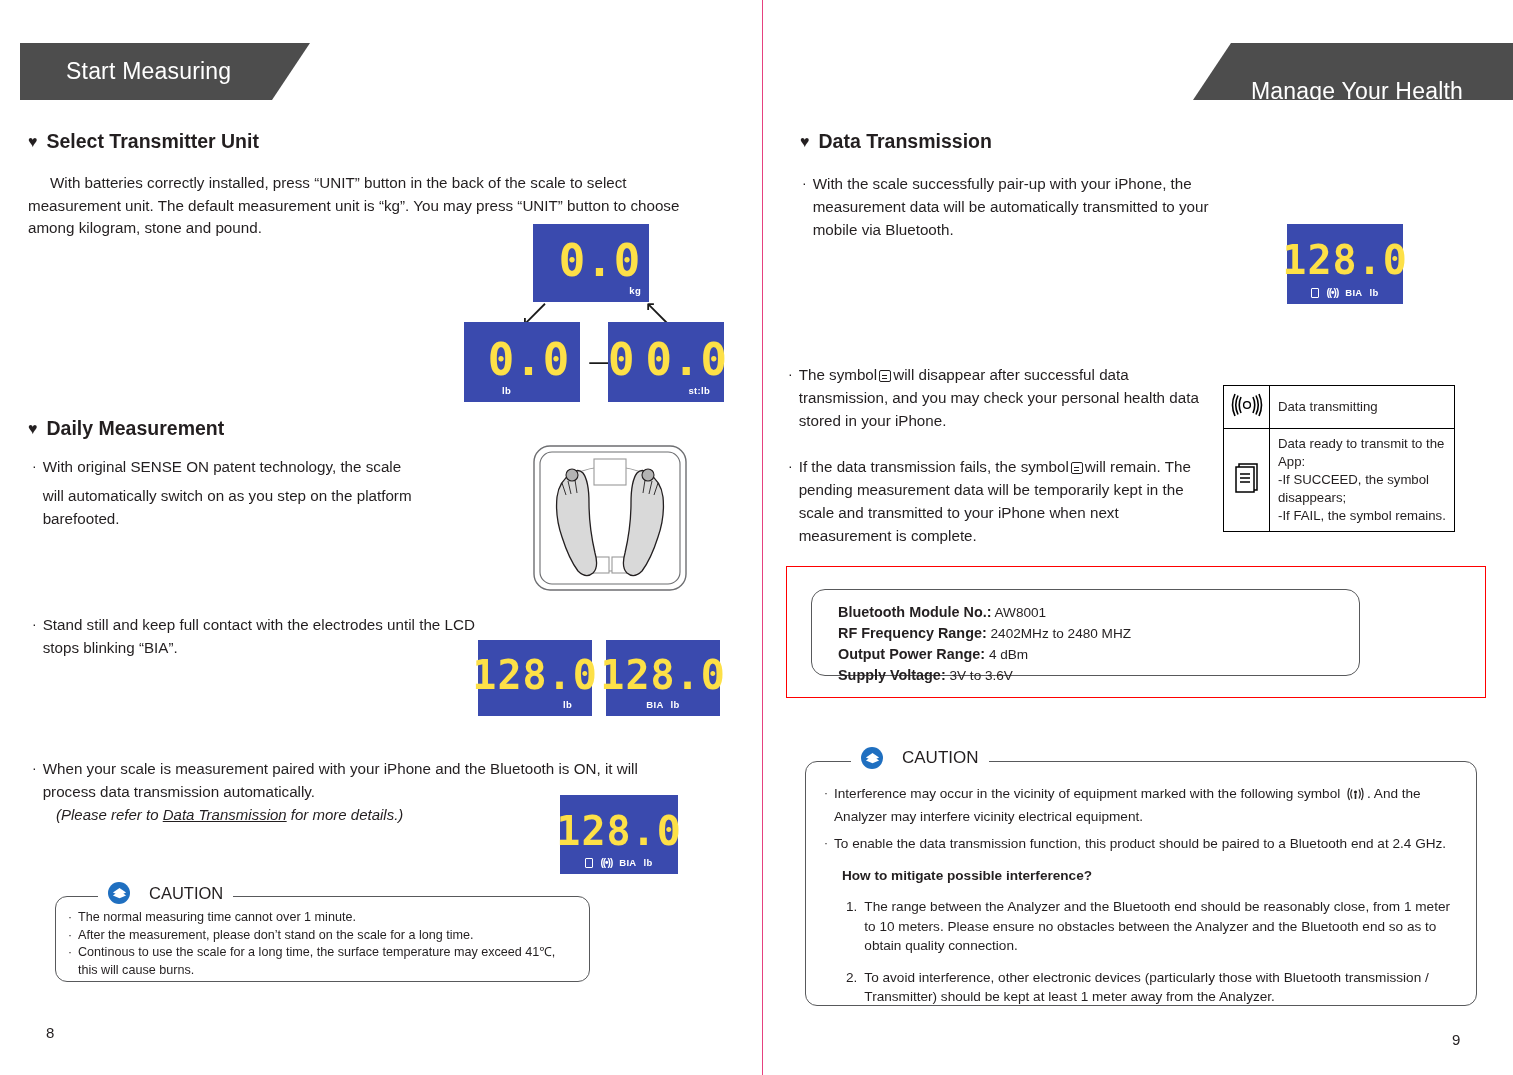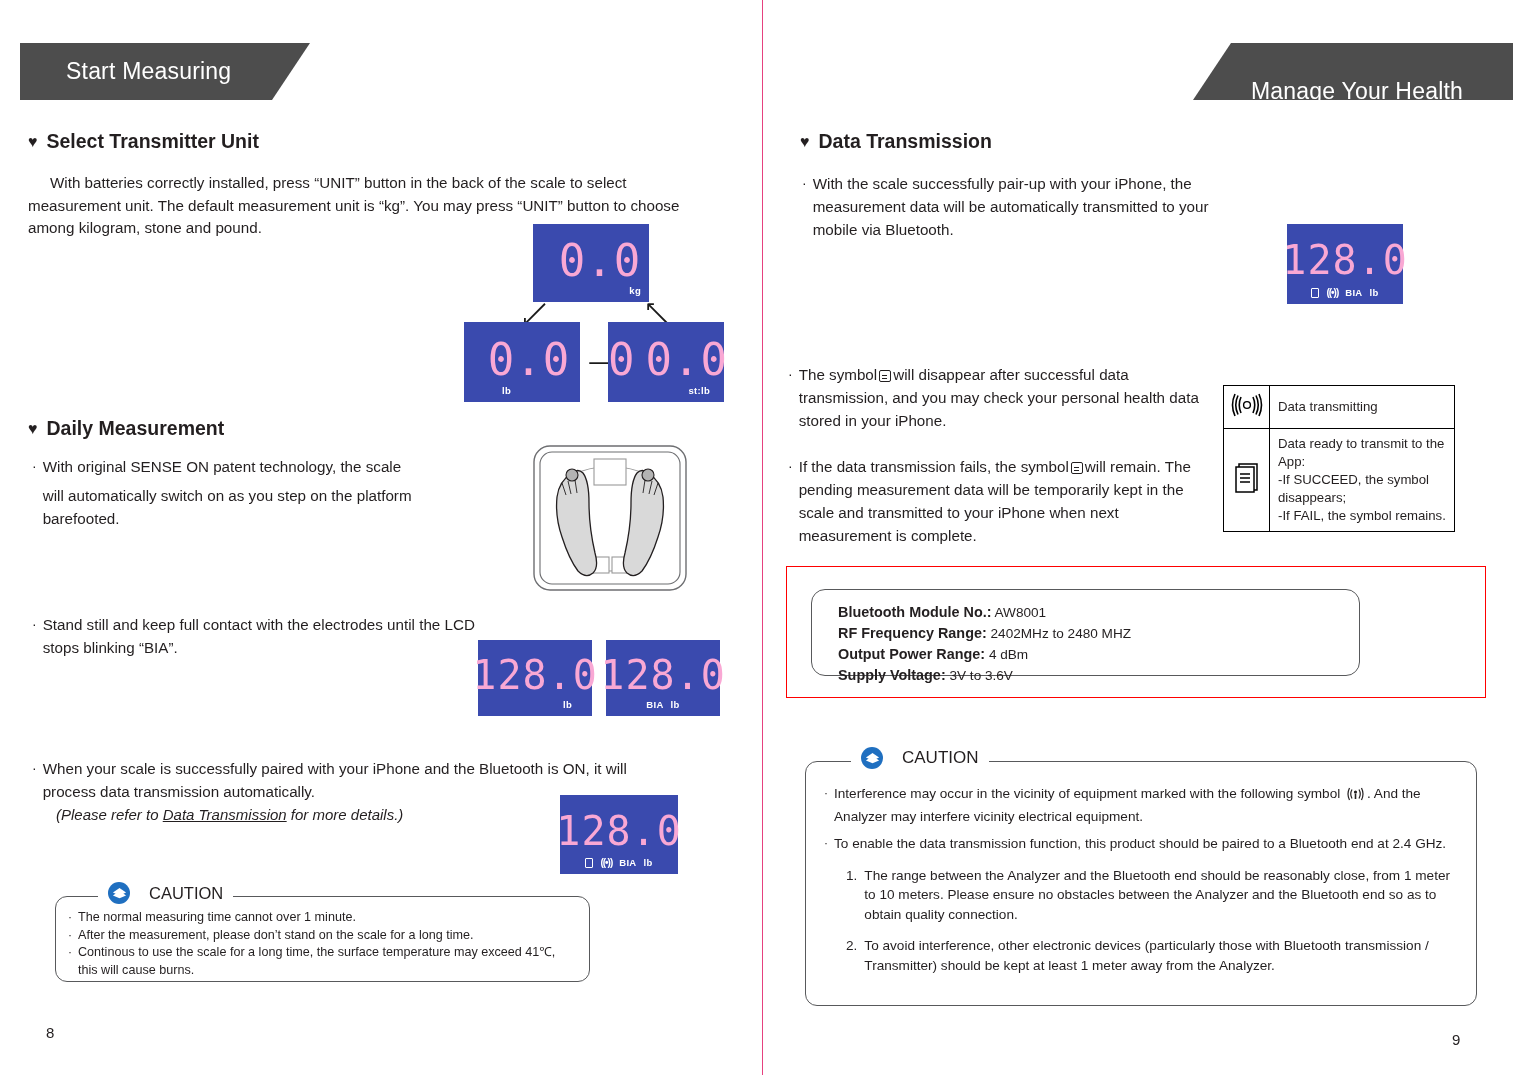--- a/index.html
+++ b/index.html
@@ -50,21 +50,21 @@
 
   .italic-note { font-family:Liberation Sans, sans-serif; font-style:italic; font-size:15px; }
   .italic-note u { text-decoration:underline; }
 
   
   .lcd {
     position:absolute; background:#3a4aae;
     display:flex; flex-direction:column; justify-content:center; align-items:center;
   }
   .lcd .digits {
-    font-family:"DejaVu Sans Mono", monospace; color:#f9a8d4; font-weight:normal;
+    font-family:"DejaVu Sans Mono", monospace; color:#fde047; font-weight:bold;
     letter-spacing:1px; line-height:1;
   }
   .lcd .lcd-foot {
     position:absolute; bottom:6px; right:8px;
     display:flex; align-items:center; gap:7px;
     color:#ffffff; font-size:9.5px; font-weight:bold; letter-spacing:.3px;
   }
   .lcd .lcd-foot.centered { left:0; right:0; justify-content:center; }
 
   .mini-doc {
@@ -231,21 +231,21 @@
   <div class="lcd" style="left:606px; top:640px; width:114px; height:76px;">
     <span class="digits" style="font-size:40px; margin-top:-6px;">128.0</span>
     <span class="lcd-foot centered">
       <span>BIA</span>
       <span>lb</span>
     </span>
   </div>
 
   <div class="bullet" style="left:32px; top:757px; width:640px;">
     <span class="dot">·</span>
-    <span class="btxt">When your scale is successfully paired with your iPhone and the Bluetooth is ON, it will process data transmission automatically.</span>
+    <span class="btxt">When your scale is measurement paired with your iPhone and the Bluetooth is ON, it will process data transmission automatically.</span>
   </div>
 
   <div class="italic-note" style="position:absolute; left:56px; top:806px;">
     <span>(Please refer to </span><u>Data Transmission</u><span> for more details.)</span>
   </div>
 
   <div class="lcd" style="left:560px; top:795px; width:118px; height:79px;">
     <span class="digits" style="font-size:40px; margin-top:-8px;">128.0</span>
     <span class="lcd-foot centered">
       <span class="mini-doc"></span>
@@ -387,20 +387,21 @@
               <path d="M14.5 1 Q17.5 7 14.5 13" fill="none" stroke="#231f20" stroke-width="1.2"></path>
               <circle cx="8.5" cy="5" r="1.6" fill="#231f20"></circle>
               <path d="M8.5 6.6 V12" stroke="#231f20" stroke-width="1.6"></path>
             </svg>
           </span><span>. And the Analyzer may interfere vicinity electrical equipment.</span></span>
       </div>
       <div class="cline" style="margin-bottom:12px;">
         <span class="dot">·</span>
         <span>To enable the data transmission function, this product should be paired to a Bluetooth end at 2.4 GHz.</span>
       </div>
+      <div style="font-weight:bold; margin:0 0 12px 18px;">How to mitigate possible interference?</div>
       <div class="num-line" style="margin:0 0 12px 22px;">
         <span class="n">1.</span>
         <span>The range between the Analyzer and the Bluetooth end should be reasonably close, from 1 meter to 10 meters. Please ensure no obstacles between the Analyzer and the Bluetooth end so as to obtain quality connection.</span>
       </div>
       <div class="num-line" style="margin:0 0 0 22px;">
         <span class="n">2.</span>
         <span>To avoid interference, other electronic devices (particularly those with Bluetooth transmission / Transmitter) should be kept at least 1 meter away from the Analyzer.</span>
       </div>
     </div>
   </div>

